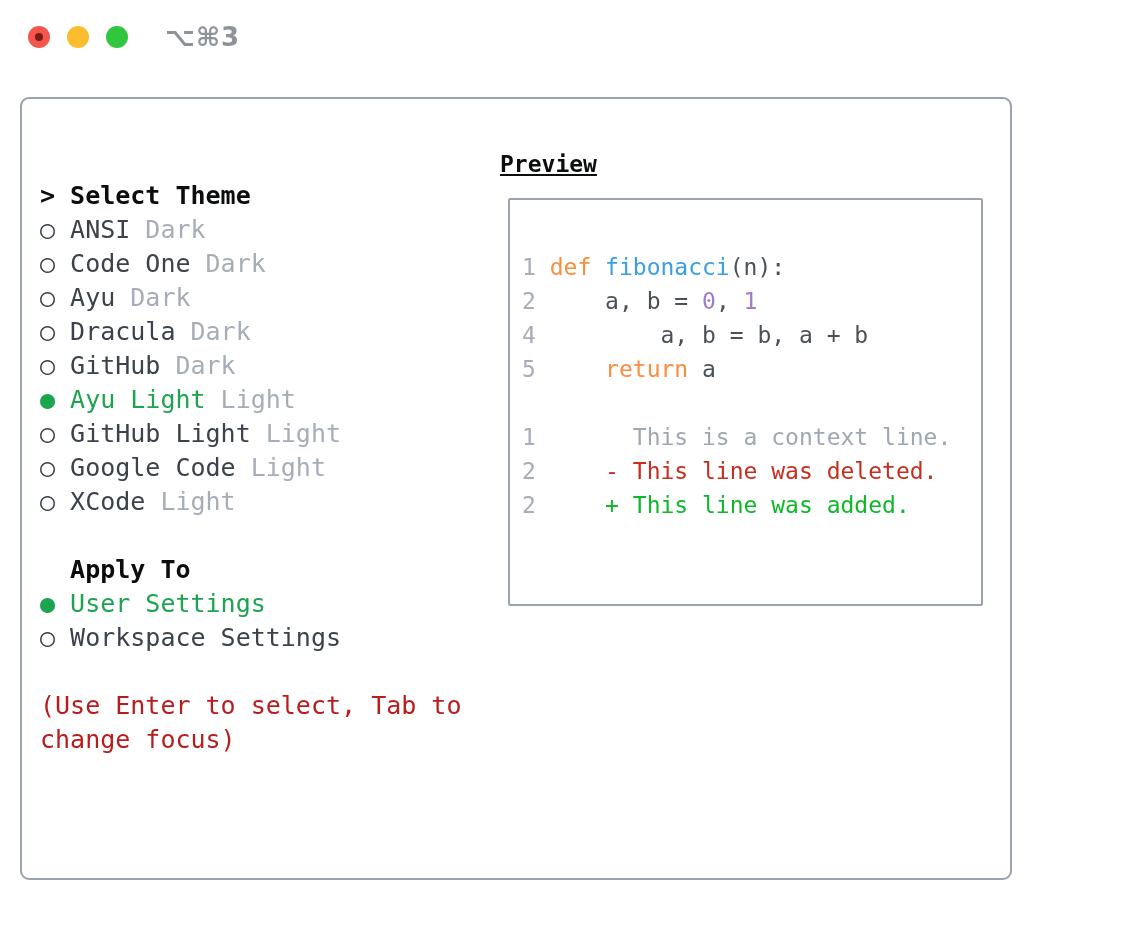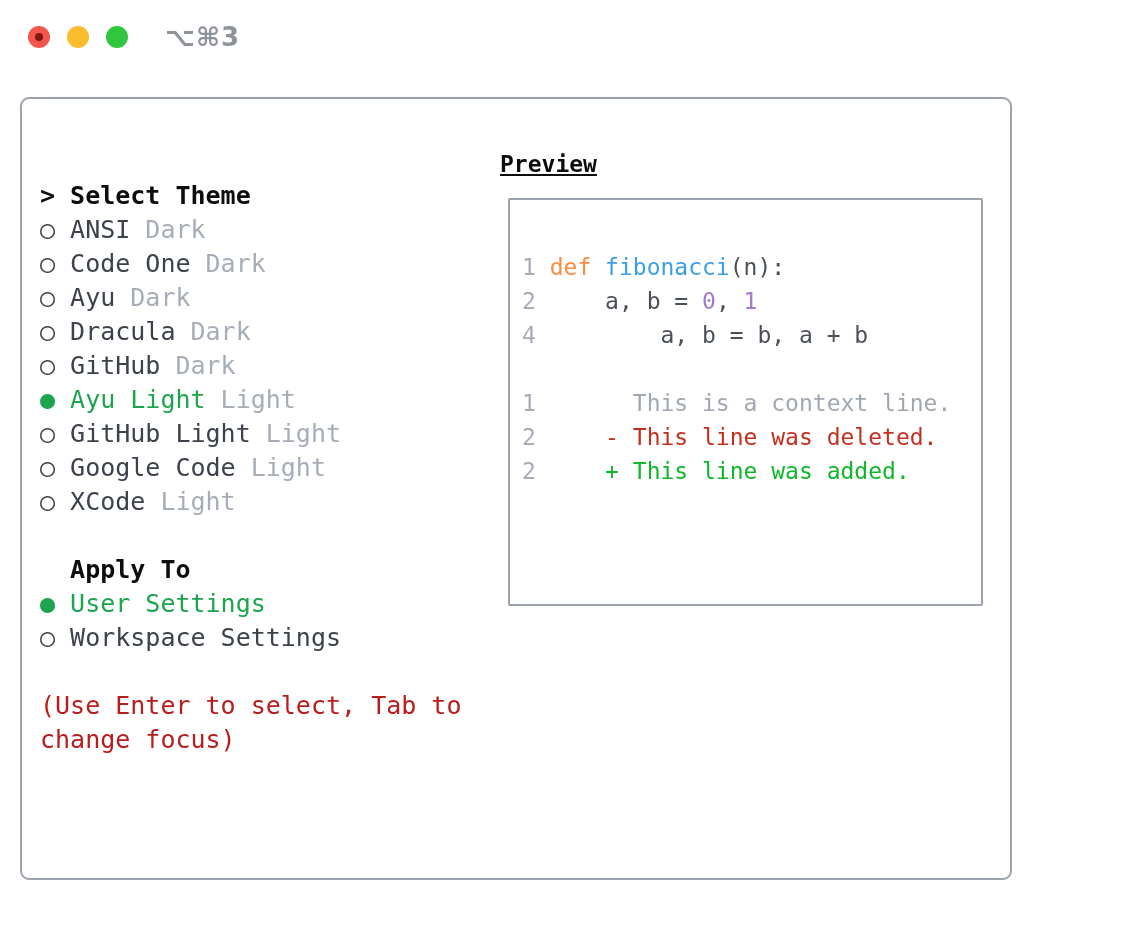--- a/index.html
+++ b/index.html
@@ -99,20 +99,21 @@
       <div class="row hint">change focus)</div>
     </div>
 
     <div class="preview-header">Preview</div>
 
     <div class="preview-box">
       <div class="code-block" id="code-block">
           <div class="code-line"><span class="tk-num">1 </span><span class="tk-kw">def </span><span class="tk-fn">fibonacci</span><span class="tk-pl">(n):</span></div>
           <div class="code-line"><span class="tk-num">2 </span><span class="tk-pl">    a, b = </span><span class="tk-const">0</span><span class="tk-pl">, </span><span class="tk-const">1</span></div>
           <div class="code-line"><span class="tk-num">4 </span><span class="tk-pl">        a, b = b, a + b</span></div>
+          <div class="code-line"><span class="tk-num">5 </span><span class="tk-pl">    </span><span class="tk-kw">return</span><span class="tk-pl"> a</span></div>
           <div class="code-line"></div>
           <div class="code-line"><span class="tk-num">1</span><span class="tk-ctx">       This is a context line.</span></div>
           <div class="code-line"><span class="tk-num">2</span><span class="tk-del">     - This line was deleted.</span></div>
           <div class="code-line"><span class="tk-num">2</span><span class="tk-ins">     + This line was added.</span></div>
         </div>
     </div>
 
   </div>
 </div>
 

